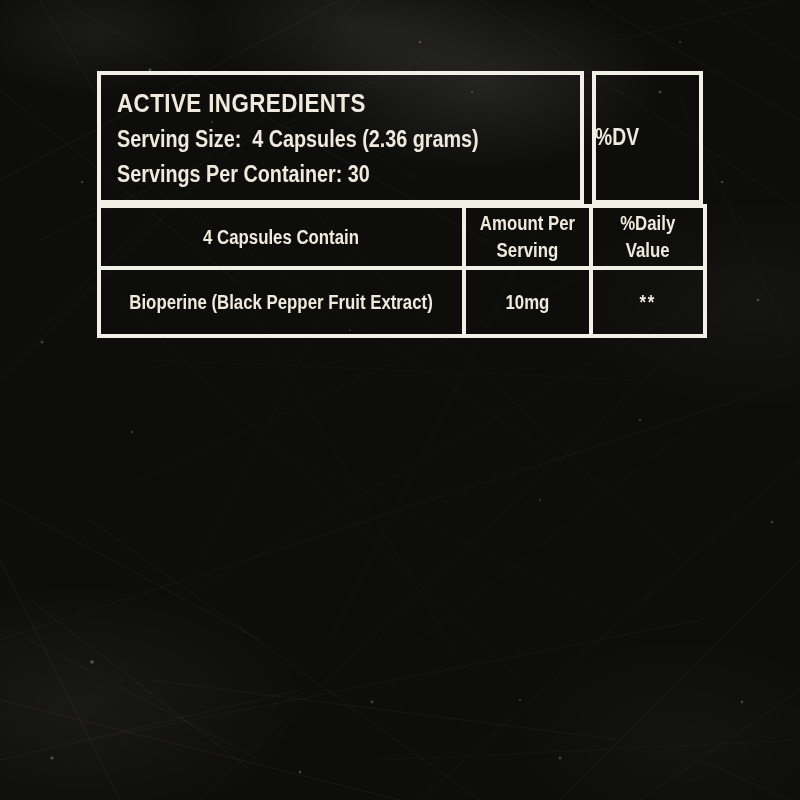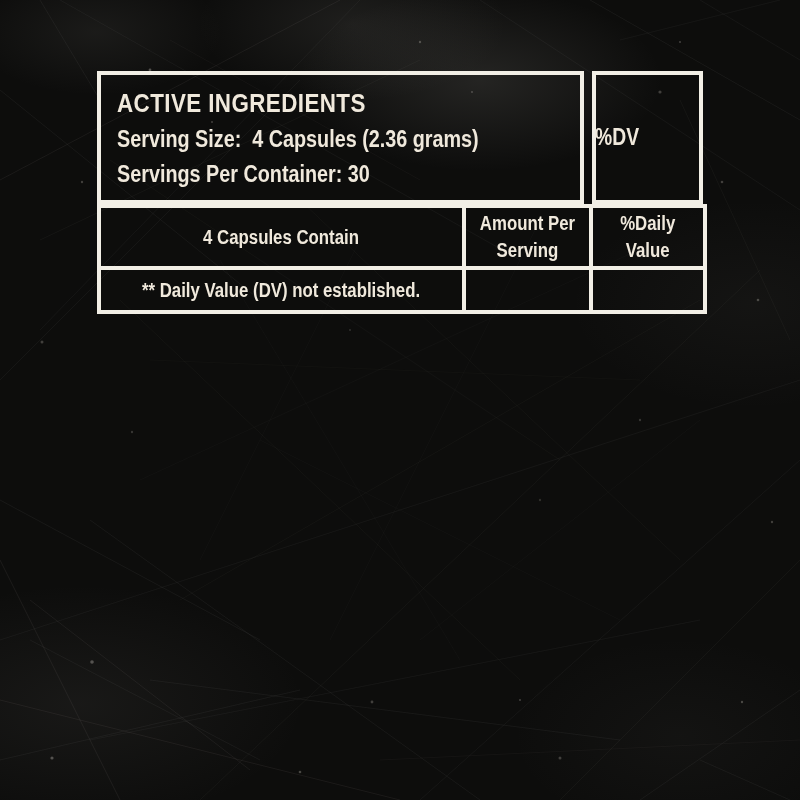--- a/index.html
+++ b/index.html
@@ -144,23 +144,27 @@
         <td>
             <div class="cellwrap sq-c">4 Capsules Contain</div>
           </td>
         <td>
             <div class="cellwrap sq-c">Amount Per Serving</div>
           </td>
         <td>
             <div class="cellwrap sq-c">%Daily Value</div>
           </td>
       </tr>
-      <tr style="height:44px">
+      <tr style="height:68px">
         <td>
-            <div class="cellwrap sq-c">** Daily Value (DV) not established.</div>
+            <div class="cellwrap sq-c">Bioperine (Black Pepper Fruit Extract)</div>
           </td>
-        <td></td>
-        <td></td>
+        <td>
+            <div class="cellwrap sq-c">10mg</div>
+          </td>
+        <td class="dvcell">
+            <div class="cellwrap sq-c">**</div>
+          </td>
       </tr>
     </tbody>
   </table>
 
 </div>
 
 </body></html>

